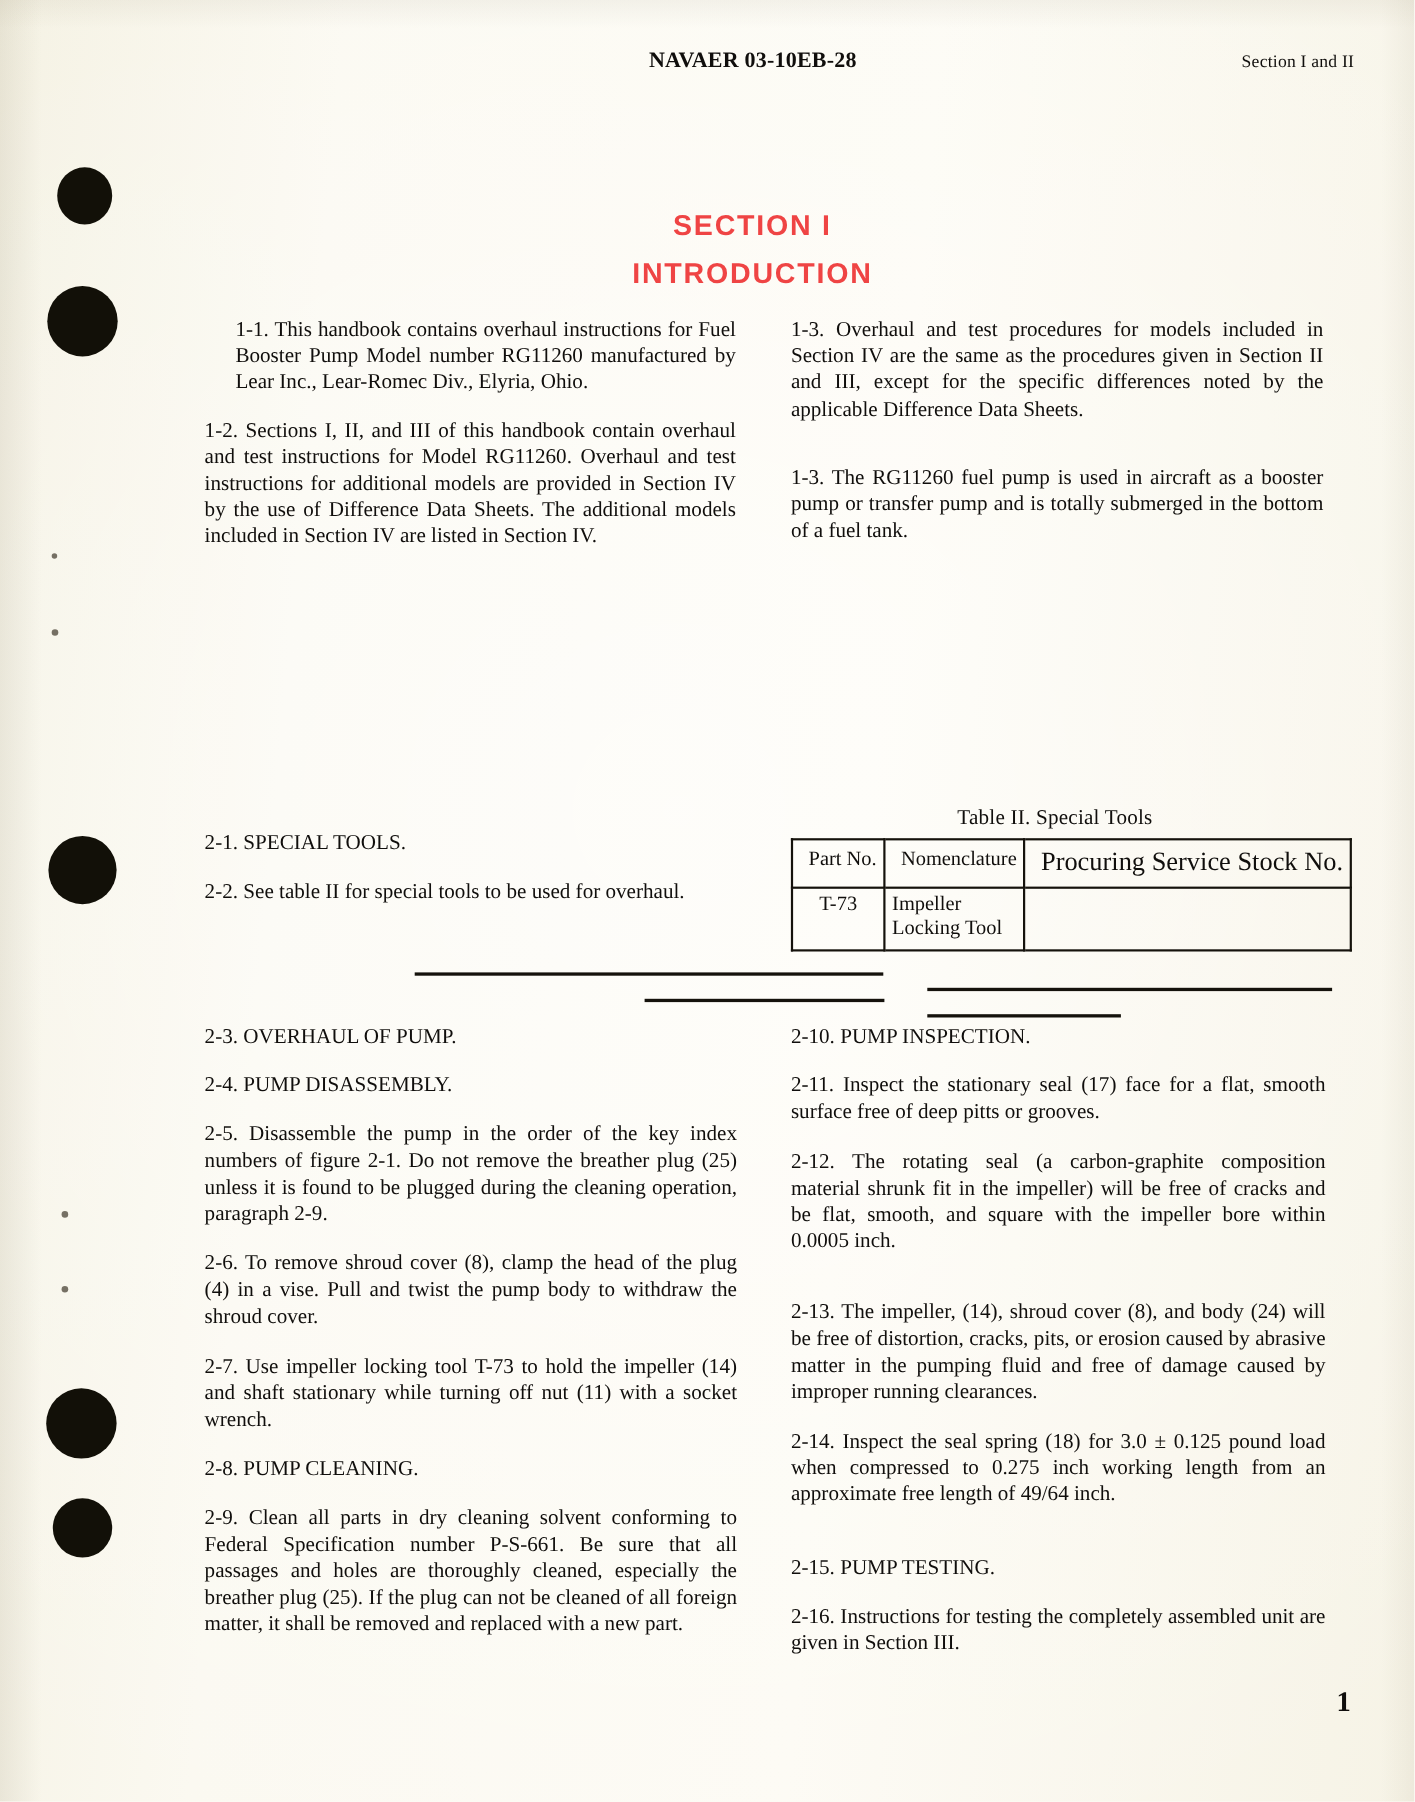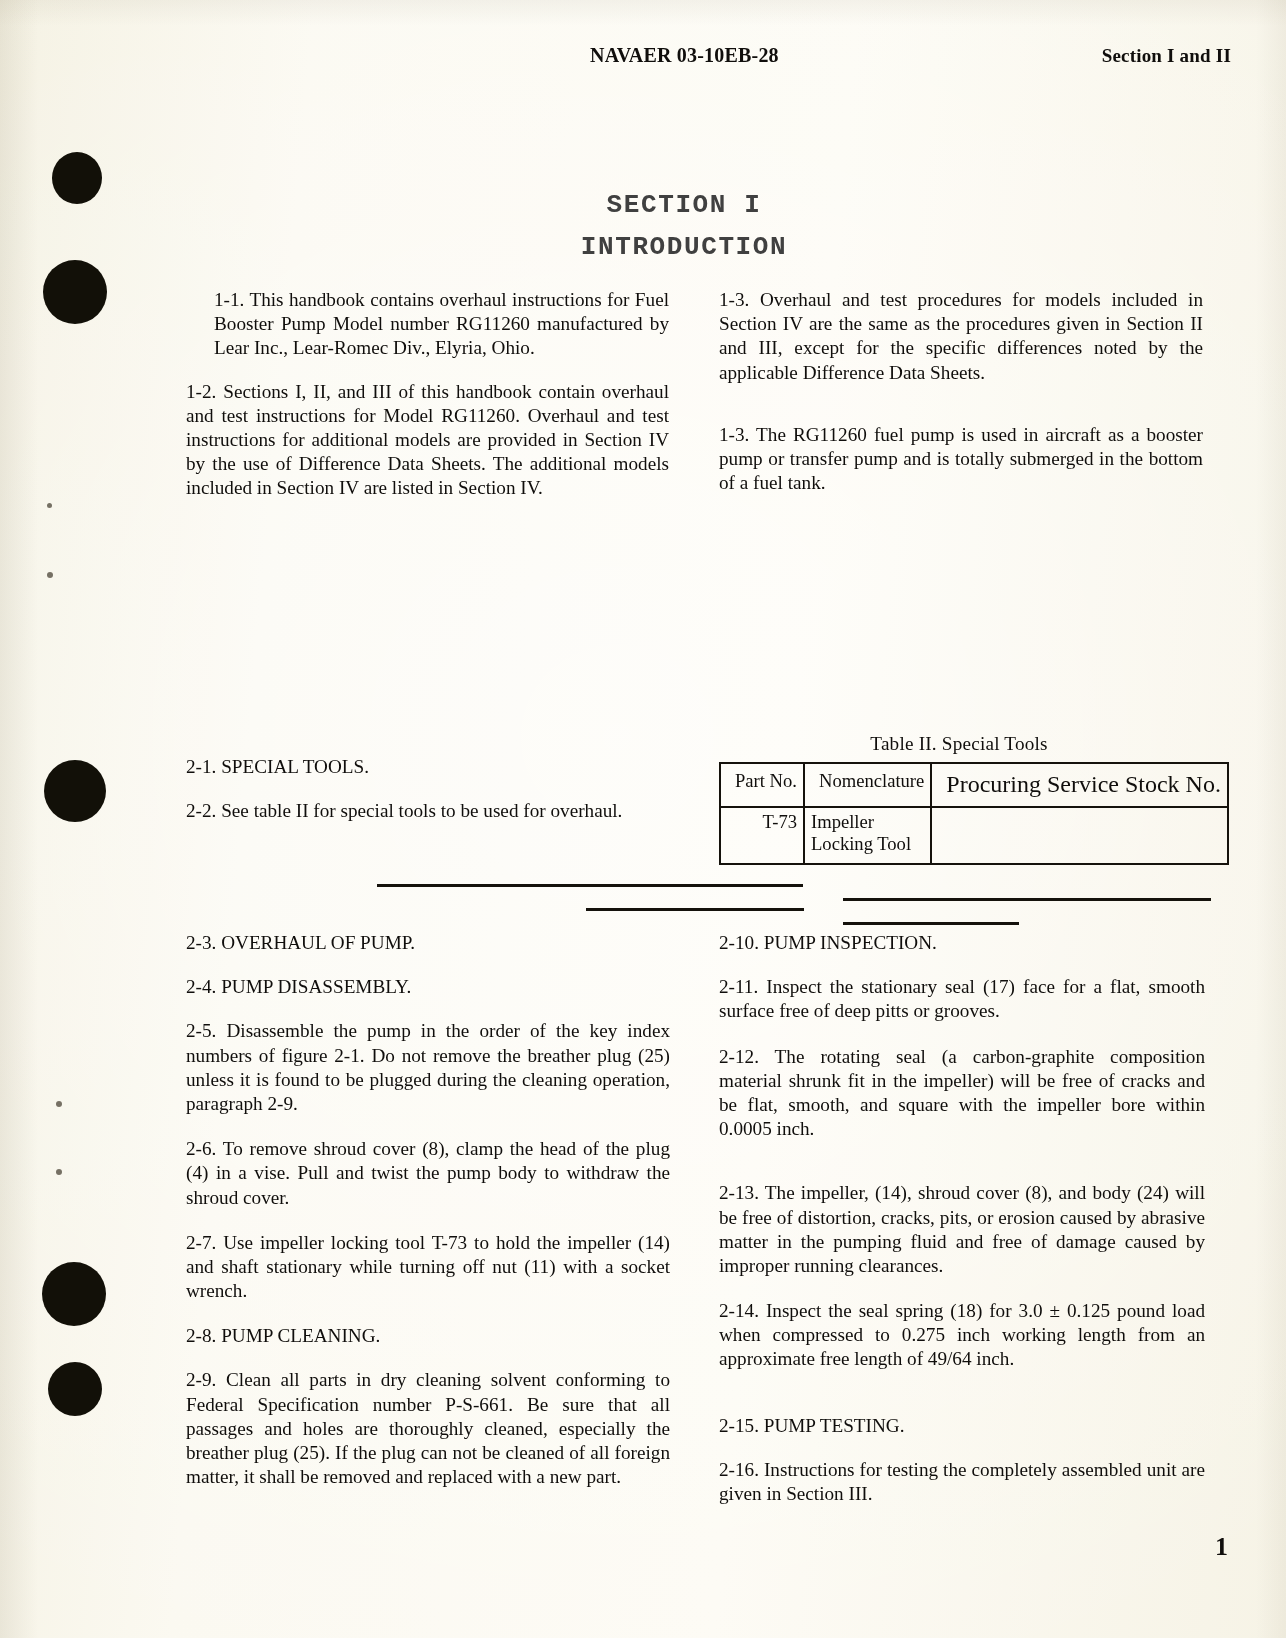--- a/index.html
+++ b/index.html
@@ -46,22 +46,22 @@
     justify-content: space-between;
     align-items: baseline;
     font-size: 20px;
     letter-spacing: 0.2px;
   }
   .doc-header .doc-id {
     font-weight: 700;
     margin-left: 410px;
   }
   .doc-header .doc-sec {
-    font-weight: 700;
-    font-size: 19px;
+    font-weight: 400;
+    font-size: 16px;
   }
 
   
   .punch {
     position: absolute;
     background: #121008;
     border-radius: 50%;
   }
 
   
@@ -71,23 +71,23 @@
     border-radius: 50%;
     opacity: 0.75;
   }
 
   
   .section-head {
     position: absolute;
     left: 0;
     width: 100%;
     text-align: center;
-    font-family: Liberation Mono, monospace;
+    font-family: Liberation Sans, sans-serif;
     font-weight: 700;
-    color: #404040;
+    color: #ef4444;
   }
   .section-head .line1 {
     font-size: 26px;
     letter-spacing: 1.6px;
     margin-bottom: 12px;
   }
   .section-head .line2 {
     font-size: 26px;
     letter-spacing: 1.6px;
   }
@@ -146,21 +146,21 @@
   }
   table.special-tools th {
     text-align: center;
     white-space: nowrap;
     padding: 6px 6px 7px 14px;
   }
   table.special-tools th.c-part  { width: 93px; }
   table.special-tools th.c-nom   { width: 148px; }
   table.special-tools th.c-stock { width: auto; font-size: 24px; }
   table.special-tools td.v-part {
-    text-align: right;
+    text-align: center;
     white-space: nowrap;
   }
   table.special-tools td.v-nom  { text-align: left; }
   table.special-tools td.v-stock { }
   .row-tall td { height: 49px; }
 
   
   .rule {
     position: absolute;
     background: #15120c;

